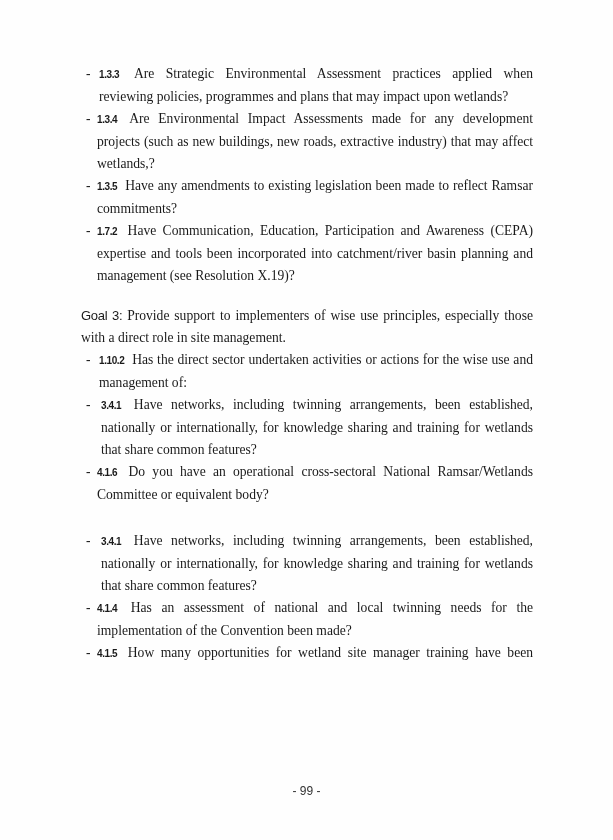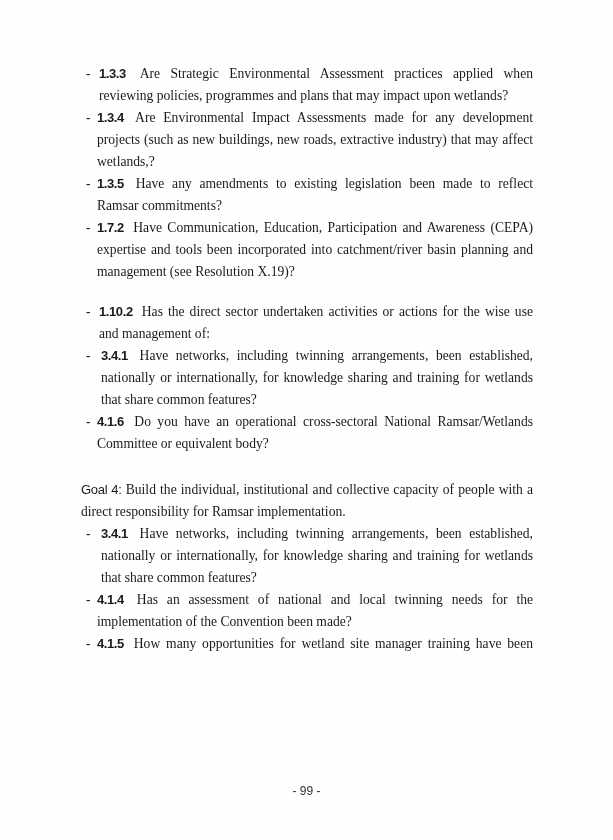--- a/index.html
+++ b/index.html
@@ -12,21 +12,21 @@
   }
   .content { position: absolute; left: 81px; top: 63px; width: 452px; }
   .item {
     position: relative; padding-left: 18px; line-height: 22px;
     text-align: justify; text-align-last: left; margin: 0;
   }
   .item .dash { position: absolute; left: 5px; top: 0; }
   .item.wide { padding-left: 20px; }
   .item .code {
     font-family: "Liberation Sans", "DejaVu Sans", sans-serif;
-    font-weight: bold; font-size: 13px; letter-spacing: -0.4px;
+    font-weight: bold; font-size: 10px; letter-spacing: -0.4px;
     margin-right: 4px;
   }
   .sub { padding-left: 29px; line-height: 22px; margin: 0; }
   .goal { line-height: 22px; text-align: justify; text-align-last: left; margin: 0; }
   .goal .goal-label {
     font-family: "Liberation Sans", "DejaVu Sans", sans-serif;
     font-size: 13px; letter-spacing: -0.3px;
   }
   .gap { height: 18px; }
   .gap2 { height: 24px; }
@@ -57,42 +57,42 @@
       <span>Have any amendments to existing legislation been made to reflect Ramsar commitments?</span>
     </p>
     <p class="item" style="padding-left:16px;">
       <span class="dash">-</span>
       <span class="code">1.7.2</span>
       <span>Have Communication, Education, Participation and Awareness (CEPA) expertise and tools been incorporated into catchment/river basin planning and management (see Resolution X.19)?</span>
     </p>
 
     <div class="gap"></div>
 
+    <p class="goal">
+      <span class="goal-label">Goal 3:</span>
+      <span>Provide support to implementers of wise use principles, especially those with a direct role in site management.</span>
+    </p>
     <p class="item">
       <span class="dash">-</span>
       <span class="code">1.10.2</span>
       <span>Has the direct sector undertaken activities or actions for the wise use and management of:</span>
     </p>
     <p class="item wide">
       <span class="dash">-</span>
       <span class="code">3.4.1</span>
       <span>Have networks, including twinning arrangements, been established, nationally or internationally, for knowledge sharing and training for wetlands that share common features?</span>
     </p>
     <p class="item" style="padding-left:16px;">
       <span class="dash">-</span>
       <span class="code">4.1.6</span>
       <span>Do you have an operational cross-sectoral National Ramsar/Wetlands Committee or equivalent body?</span>
     </p>
 
     <div class="gap2"></div>
 
-    <p class="goal">
-      <span class="goal-label">Goal 4:</span>
-      <span>Build the individual, institutional and collective capacity of people with a direct responsibility for Ramsar implementation.</span>
-    </p>
     <p class="item wide">
       <span class="dash">-</span>
       <span class="code">3.4.1</span>
       <span>Have networks, including twinning arrangements, been established, nationally or internationally, for knowledge sharing and training for wetlands that share common features?</span>
     </p>
     <p class="item" style="padding-left:16px;">
       <span class="dash">-</span>
       <span class="code">4.1.4</span>
       <span>Has an assessment of national and local twinning needs for the implementation of the Convention been made?</span>
     </p>

